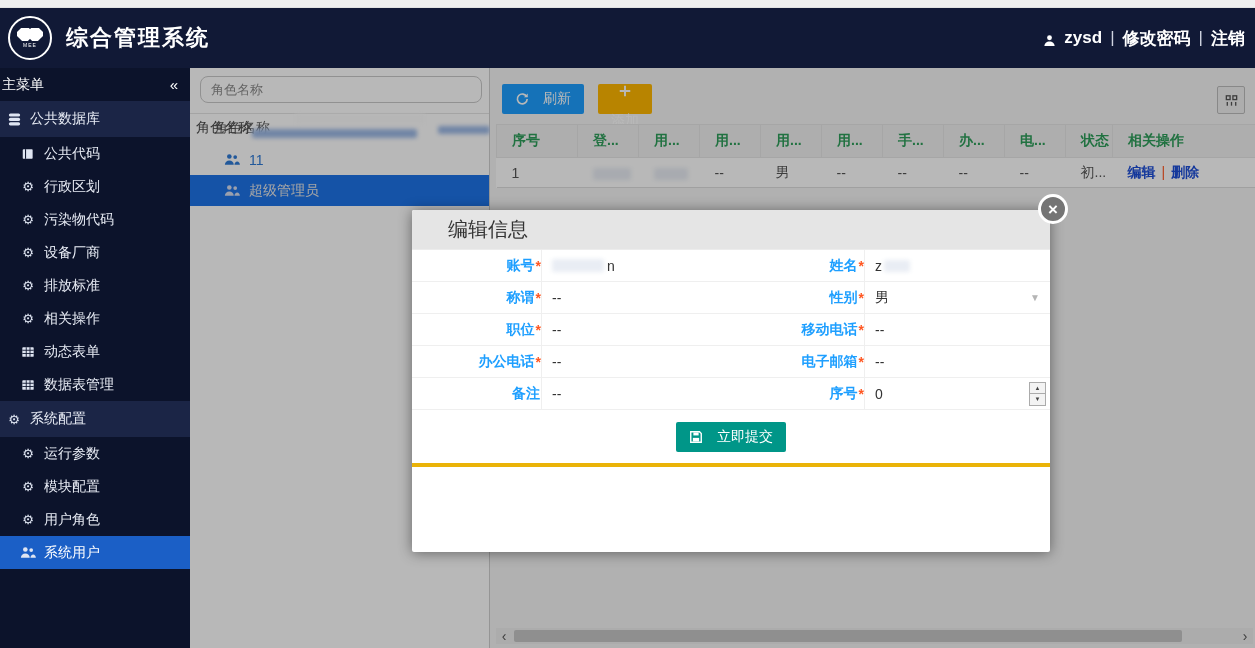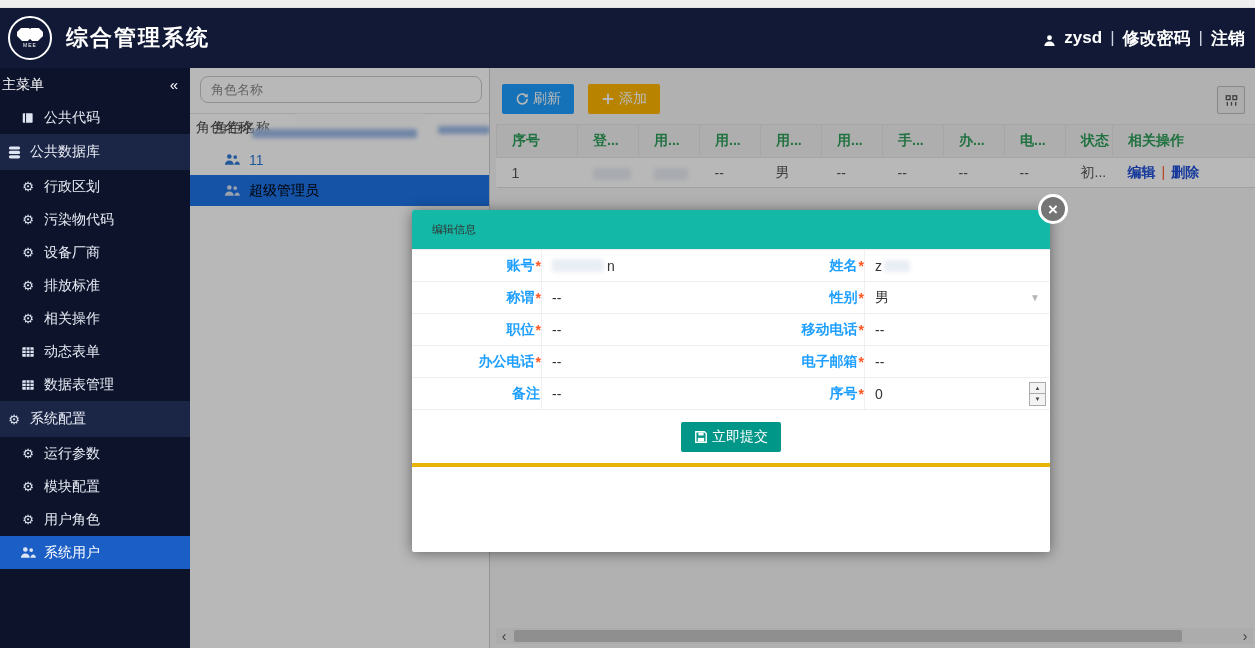--- a/index.html
+++ b/index.html
@@ -39,29 +39,29 @@
   .role-search { width:282px; height:27px; border:1px solid #c9c9c9; border-radius:8px; padding:0 10px; font-size:13px; color:#333; background:#fff; outline:none; font-family:inherit; }
   .role-search::placeholder { color:#8b8b8b; }
   .panel-title-row { position:relative; height:26px; padding:5px 0 0 6px; color:#4a4a4a; font-size:14px; }
   .ghost-title { position:absolute; left:24px; top:5px; color:#4a4a4a; opacity:.9; }
   .redact { display:inline-block; background:#e9edf4; filter:blur(2px); border-radius:2px; vertical-align:middle; }
   .smudge-blue { position:absolute; background:#9db9e6; filter:blur(2px); border-radius:2px; }
   .smudge-white { position:absolute; background:#fdfdfd; filter:blur(2px); border-radius:2px; }
   .tree { margin-top:4px; }
   .tree-item { height:31px; display:flex; align-items:center; padding-left:34px; font-size:14px; color:#2f7ad6; cursor:pointer; }
   .tree-item .ic { width:18px; height:14px; margin-right:7px; color:#2f7ad6; }
-  .tree-item.selected { background:#1e73e8; color:#000000; }
+  .tree-item.selected { background:#1e73e8; color:#e5e5e5; }
   .tree-item.selected .ic { color:#d7def0; }
 
   
   .content { position:absolute; left:490px; top:68px; right:0; bottom:0; background:#f6f6f6; }
   .toolbar { position:absolute; left:12px; top:16px; display:flex; gap:14px; }
-  .btn { height:30px; display:inline-flex; align-items:center; gap:4px; padding:0 13px; border:none; border-radius:2px; color:#fff; font-size:14px; cursor:pointer; font-family:inherit; }
+  .btn { height:30px; display:inline-flex; align-items:center; gap:14px; padding:0 13px; border:none; border-radius:2px; color:#fff; font-size:14px; cursor:pointer; font-family:inherit; }
   .btn-refresh { background:#1E9FFF; }
-  .btn-add { background:#FFB800; }
+  .btn-add { background:#FFB800;flex-direction:column; }
   .btn .bic { width:14px; height:14px; display:inline-flex; }
   .cols-btn { position:absolute; right:10px; top:18px; width:28px; height:28px; border:1px solid #bdbdbd; background:#f0f0f0; border-radius:2px; display:flex; align-items:center; justify-content:center; cursor:pointer; }
 
   table.grid { position:absolute; left:6px; top:56px; width:1243px; border-collapse:collapse; background:#fff; }
   .grid th { background:#f2f2f2; color:#2f9e5b; font-size:14px; font-weight:bold; text-align:left; height:33px; padding:0 0 0 15px; border:1px solid #e6e6e6; border-left:none; white-space:nowrap; }
   .grid th:first-child { border-left:1px solid #e6e6e6; }
   .grid td { height:30px; padding:0 0 0 15px; font-size:14px; color:#555; border-bottom:1px solid #dedede; white-space:nowrap; }
   .ops a { color:#1d4ed8; font-weight:bold; text-decoration:none; cursor:pointer; }
   .ops .sep { color:#FF5722; margin:0 6px; font-weight:normal; }
 
@@ -70,21 +70,21 @@
   .hs-arrow { width:16px; height:16px; display:flex; align-items:center; justify-content:center; color:#555; font-size:14px; cursor:pointer; flex:0 0 auto; }
   .hs-thumb { height:12px; background:#c6c6c6; border-radius:2px; width:668px; margin-left:2px; cursor:grab; }
   .hs-space { flex:1; }
 
   
   .dim { position:absolute; left:190px; top:68px; right:0; bottom:0; background:rgba(0,0,0,0.28); z-index:40; }
 
   
   .modal { position:absolute; left:412px; top:210px; width:638px; height:342px; background:#fff; z-index:50; border-radius:2px; box-shadow:0 1px 14px rgba(0,0,0,0.45); }
   .modal-close { position:absolute; right:-18px; top:-16px; width:30px; height:30px; border-radius:50%; background:#757575; border:3px solid #fff; color:#fff; font-size:17px; font-weight:bold; display:flex; align-items:center; justify-content:center; cursor:pointer; z-index:60; line-height:1; }
-  .modal-title { height:40px; display:flex; align-items:center; padding-left:20px; font-size:11px; color:#333; background:#14b8a6; border-bottom:1px solid #ececec; border-radius:2px 2px 0 0; }
+  .modal-title { height:40px; display:flex; align-items:center; padding-left:36px; font-size:20px; color:#333; background:#e5e5e5; border-bottom:1px solid #ececec; border-radius:2px 2px 0 0; }
   .form-grid { display:grid; grid-template-columns:130px 190px 133px 185px; }
   .fcell { height:32px; display:flex; align-items:center; border-bottom:1px solid #efefef; font-size:14px; }
   .flabel { justify-content:flex-end; color:#1E9FFF; font-weight:bold; border-right:1px solid #efefef; }
   .flabel .req { color:#FF5722; margin-left:1px; }
   .fvalue { padding-left:10px; color:#333; position:relative; }
   .fvalue .caret { position:absolute; right:10px; color:#b5b5b5; font-size:10px; }
   .spinner { position:absolute; right:4px; width:17px; height:24px; border:1px solid #ababab; background:#f3f3f3; display:flex; flex-direction:column; }
   .spinner span { flex:1; display:flex; align-items:center; justify-content:center; font-size:6px; color:#444; border-bottom:1px solid #ababab; cursor:pointer; }
   .spinner span:last-child { border-bottom:none; }
   .submit-row { height:57px; display:flex; align-items:center; justify-content:center; border-bottom:4px solid #eab308; }
@@ -120,38 +120,38 @@
       <a>注销</a>
     </div>
   </div>
 
   <div class="sidebar">
     <div class="menu-title">
       <span>主菜单</span>
       <span class="collapse">«</span>
     </div>
 
-    <div class="nav-item child">
-      <span class="ic">
-        <svg viewBox="0 0 16 16" width="14" height="14" fill="currentColor">
-            <path d="M3 2.5h9.5a.8.8 0 0 1 .8.8v9.4a.8.8 0 0 1-.8.8H3a1 1 0 0 1-1-1v-9a1 1 0 0 1 1-1z"></path>
-            <rect x="4.6" y="2.5" width="1.2" height="11" fill="#0c132b"></rect>
-          </svg>
-      </span>
-      <span>公共代码</span>
-    </div>
     <div class="nav-item group">
       <span class="ic">
         <svg viewBox="0 0 16 16" width="15" height="15" fill="currentColor">
             <rect x="2" y="1.5" width="12" height="3.4" rx="1.7"></rect>
             <rect x="2" y="6.2" width="12" height="3.4" rx="1.7"></rect>
             <rect x="2" y="10.9" width="12" height="3.4" rx="1.7"></rect>
           </svg>
       </span>
       <span>公共数据库</span>
+    </div>
+    <div class="nav-item child">
+      <span class="ic">
+        <svg viewBox="0 0 16 16" width="14" height="14" fill="currentColor">
+            <path d="M3 2.5h9.5a.8.8 0 0 1 .8.8v9.4a.8.8 0 0 1-.8.8H3a1 1 0 0 1-1-1v-9a1 1 0 0 1 1-1z"></path>
+            <rect x="4.6" y="2.5" width="1.2" height="11" fill="#0c132b"></rect>
+          </svg>
+      </span>
+      <span>公共代码</span>
     </div>
     <div class="nav-item child">
       <span class="ic">⚙</span>
       <span>行政区划</span>
     </div>
     <div class="nav-item child">
       <span class="ic">⚙</span>
       <span>污染物代码</span>
     </div>
     <div class="nav-item child">

